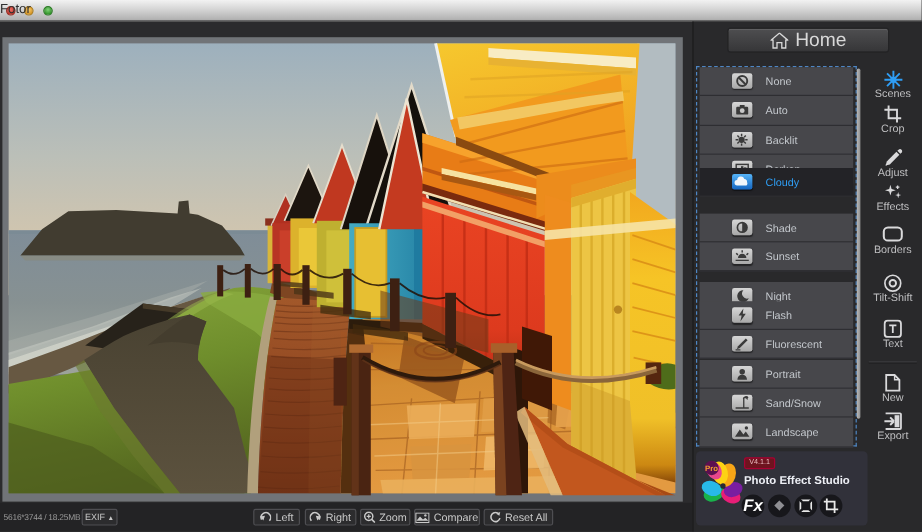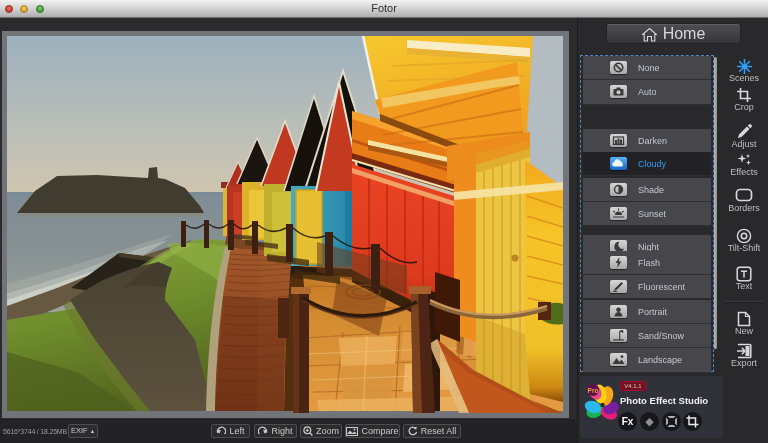--- a/index.html
+++ b/index.html
@@ -6,21 +6,21 @@
   html,body { width:768px; height:443px; overflow:hidden; background:#2b2b2d;
     font-family:"Liberation Sans", sans-serif; }
   
   #titlebar { position:absolute; left:0; top:0; width:768px; height:18px;
     background:linear-gradient(#f2f2f2,#d2d2d2 50%,#b2b2b2 95%,#a2a2a2);
     border-bottom:1px solid #6f6f6f; }
   .tl { position:absolute; top:5px; width:8px; height:8px; border-radius:50%; }
   #tl-r { left:5px;  background:radial-gradient(circle at 50% 35%, #ee6e64, #c23a30 70%); border:1px solid #992a20;}
   #tl-y { left:20px; background:radial-gradient(circle at 50% 35%, #f5cc6e, #d9982a 70%); border:1px solid #ad7d1c;}
   #tl-g { left:36px; background:radial-gradient(circle at 50% 35%, #82d178, #36992e 70%); border:1px solid #2a7a24;}
-  #title-text { position:absolute; left:0; top:2px; width:768px; text-align:center;
+  #title-text { position:absolute; left:0; top:2px; width:768px; 
     font-size:11px; color:#303030; }
   
   #frame { position:absolute; left:2px; top:31px; width:567px; height:387px;
     background:#717478; }
   #photo { position:absolute; left:5px; top:5px; width:556px; height:377px; }
   
   #bottombar { position:absolute; left:0; top:419px; width:577px; height:24px;
     background:#232325; }
   #sizeinfo { position:absolute; left:3px; top:9px; font-size:7px; color:#9b9b9b; letter-spacing:-0.2px; }
   .bbtn { position:absolute; top:5px; height:14px; background:#2c2c2e;
@@ -59,21 +59,21 @@
   
   #logopanel { position:absolute; left:2px; top:358px; width:143px; height:62px;
     background:#31313a; border-radius:4px; }
   #verbadge { position:absolute; left:40px; top:5px; width:26px; height:10px;
     background:#6e141f; border:1px solid #a03; border-radius:2px;
     color:#e9b9be; font-size:6px; text-align:center; line-height:8px; }
   #pes { position:absolute; left:40px; top:19px; font-size:9.5px; font-weight:bold; letter-spacing:-0.3px;
     color:#eef0f6; letter-spacing:0px; }
   .lcirc { position:absolute; top:36px; width:19px; height:19px; border-radius:50%;
     background:#17171b; color:#fff; text-align:center; }
-  .lcirc.fx { font-size:10px; font-weight:bold; line-height:19px; }
+  .lcirc.fx { font-size:14px; font-weight:bold; line-height:19px;font-style:italic; }
   .lcirc.dia { color:#8f8f93; font-size:11px; line-height:18px; }
 </style>
 </head>
 <body>
 <div id="titlebar">
   <div id="tl-r" class="tl"></div>
     <div id="tl-y" class="tl"></div>
     <div id="tl-g" class="tl"></div>
   <div id="title-text">Fotor</div>
 </div>
@@ -444,32 +444,41 @@
   <div class="srow" style="top:24.4px;">
         <div class="plate">
           <svg width="17" height="13">
             <rect x="3.5" y="4" width="10" height="6.5" rx="1" fill="#3a3a3a"></rect>
             <rect x="6.5" y="2.5" width="4" height="2" fill="#3a3a3a"></rect>
             <circle cx="8.5" cy="7.2" r="2" fill="#c8c8c8"></circle>
           </svg>
         </div>
         <div class="lab">Auto</div>
       </div>
+  <div class="srow" style="top:48.7px;">
+        <div class="plate">
+          <svg width="17" height="13">
+            <circle cx="8" cy="6.5" r="2.6" fill="#3a3a3a"></circle>
+            <path d="M8,1.5 v2 M8,9.5 v2 M3,6.5 h2 M11,6.5 h2 M4.5,3 l1.4,1.4 M10.1,8.1 l1.4,1.4 M11.5,3 l-1.4,1.4 M5.9,8.1 L4.5,9.5" stroke="#3a3a3a" stroke-width="1.2"></path>
+          </svg>
+        </div>
+        <div class="lab">Backlit</div>
+      </div>
   <div class="srow" style="top:73.1px;">
         <div class="plate">
           <svg width="17" height="13">
             <rect x="3.5" y="3" width="10" height="7.5" fill="none" stroke="#3a3a3a" stroke-width="1.2"></rect>
             <rect x="5" y="6" width="2" height="4" fill="#3a3a3a"></rect>
             <rect x="7.5" y="4.5" width="2" height="5.5" fill="#3a3a3a"></rect>
             <rect x="10" y="5.5" width="2" height="4.5" fill="#3a3a3a"></rect>
           </svg>
         </div>
         <div class="lab">Darken</div>
       </div>
-  <div class="srow sel" style="top:96px;">
+  <div class="srow sel" style="top:84px;">
         <div class="plate">
           <svg width="17" height="13">
             <path d="M4.5,9.5 a2.3,2.3 0 0 1 -0.2,-4.6 a3.1,3.1 0 0 1 6,-0.7 a2.6,2.6 0 0 1 2.3,2.6 a2.2,2.2 0 0 1 -0.5,2.7 Z" fill="#f2f6fa"></path>
           </svg>
         </div>
         <div class="lab">Cloudy</div>
       </div>
   <div class="srow" style="top:121.8px;">
         <div class="plate">
           <svg width="17" height="13">

